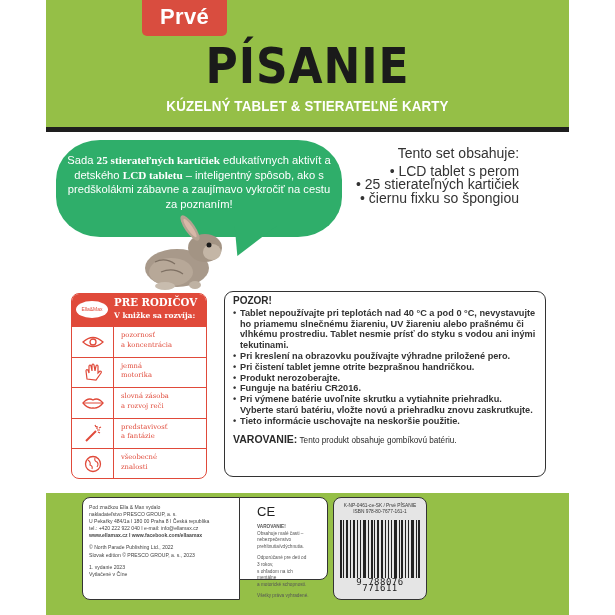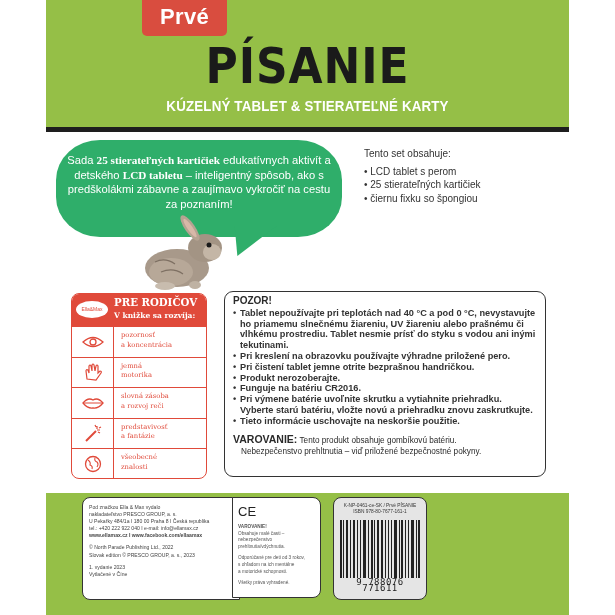--- a/index.html
+++ b/index.html
@@ -16,21 +16,21 @@
               font-size: 15.5px; letter-spacing: 0.2px; transform: scaleX(0.86); }
 
   .bubble { position: absolute; left: 56px; top: 140px; width: 286px; height: 97px; background: #2fae6a; border-radius: 44px / 40px;
             color: #fff; font-size: 11.2px; line-height: 14.5px; text-align: center; padding: 13px 10px 0 10px; }
   .bubble b { font-weight: bold; font-family: Liberation Serif, serif; }
   .bubble-tail { position: absolute; left: 232px; top: 226px; width: 0; height: 0; border-left: 8px solid transparent;
                  border-right: 34px solid transparent; border-top: 30px solid #2fae6a; transform: skewX(-10deg); }
 
   .bunny { position: absolute; left: 135px; top: 212px; width: 100px; height: 80px; }
 
-  .contents { position: absolute; left: 364px; top: 147px; font-size: 10px; line-height: 13.5px; color: #333; }
+  .contents { position: absolute; left: 356px; top: 147px; font-size: 14px; line-height: 13.5px; color: #333; text-align: right; }
   .contents .head { margin-bottom: 4px; }
 
   .parents { position: absolute; left: 71px; top: 293px; width: 136px; height: 186px; border: 1.5px solid #e04a3a; border-radius: 8px; overflow: hidden; background: #fff; }
   .parents-head { position: absolute; left: 0; top: 0; width: 100%; height: 32px; background: #e04a3a; }
   .logo { position: absolute; left: 4px; top: 7px; width: 32px; height: 17px; background: #fff; border-radius: 50%; font-size: 5px;
           color: #e04a3a; text-align: center; line-height: 17px; }
   .parents-title { position: absolute; left: 42px; top: 2px; color: #fff; font-family: "DejaVu Serif", serif; font-weight: bold;
                    font-size: 10.2px; white-space: nowrap; text-align: right; }
   .parents-sub { position: absolute; left: 42px; top: 17px; color: #fff; font-family: "DejaVu Serif", serif; font-weight: bold;
                  font-size: 7.5px; white-space: nowrap; }
@@ -46,22 +46,22 @@
   .warn li { padding-left: 7px; text-indent: -7px; font-weight: bold; color: #333; }
   .warn li::before { content: "•"; display: inline-block; width: 7px; text-indent: 0; }
   .warn .v { margin-top: 7px; font-size: 8.2px; line-height: 11px; }
   .warn .v b { font-size: 10.5px; font-weight: bold; }
   .warn .v .l2 { padding-left: 8px; display: block; }
 
   .footer { position: absolute; left: 46px; top: 493px; width: 523px; height: 122px; background: #95bf47; }
   .pub { position: absolute; left: 82px; top: 497px; width: 158px; height: 103px; background: #fff; border: 1.5px solid #333;
          border-radius: 8px 0 0 8px; padding: 6px 6px; font-size: 5.1px; line-height: 7.1px; color: #444; }
   .pub p { margin-bottom: 5px; }
-  .ce { position: absolute; left: 232px; top: 497px; width: 89px; height: 101px; background: #fff; border: 1.5px solid #333;
-        border-radius: 0 8px 8px 0; padding: 6px 5px; font-size: 4.7px; line-height: 6.6px; color: #555; }
+  .ce { position: absolute; left: 239px; top: 497px; width: 89px; height: 83px; background: #fff; border: 1.5px solid #333;
+        border-radius: 0 8px 8px 0; padding: 6px 17px; font-size: 4.7px; line-height: 6.6px; color: #555; }
   .ce .mark { font-size: 13px; color: #222; font-weight: normal; line-height: 16px; margin-bottom: 4px; }
   .ce p { margin-bottom: 5px; }
   .barcode { position: absolute; left: 333px; top: 497px; width: 94px; height: 103px; background: #e5e5e5; border: 1.5px solid #333; border-radius: 8px;
              padding: 5px 4px; text-align: center; font-size: 4.8px; line-height: 6.3px; color: #333; }
   .bars { margin: 4px auto 0 auto; width: 80px; height: 58px; display: flex; align-items: stretch; justify-content: space-between; }
   .bars span { background: #222; }
   .bc-num { font-family: "DejaVu Sans Mono", monospace; font-size: 9px; letter-spacing: 0.5px; color: #222; margin-top: 1px; }
 </style>
 </head>
 <body>
@@ -170,21 +170,20 @@
     <li>Tablet nepoužívajte pri teplotách nad 40 °C a pod 0 °C, nevystavujte ho priamemu slnečnému žiareniu, UV žiareniu alebo prašnému či vlhkému prostrediu. Tablet nesmie prísť do styku s vodou ani inými tekutinami.</li>
     <li>Pri kreslení na obrazovku používajte výhradne priložené pero.</li>
     <li>Pri čistení tablet jemne otrite bezprašnou handričkou.</li>
     <li>Produkt nerozoberajte.</li>
     <li>Funguje na batériu CR2016.</li>
     <li>Pri výmene batérie uvoľnite skrutku a vytiahnite priehradku. Vyberte starú batériu, vložte novú a priehradku znovu zaskrutkujte.</li>
     <li>Tieto informácie uschovajte na neskoršie použitie.</li>
   </ul>
   <div class="v">
     <b>VAROVANIE:</b><span> Tento produkt obsahuje gombíkovú batériu.</span>
-    <span class="l2">Nebezpečenstvo prehltnutia – viď priložené bezpečnostné pokyny.</span>
   </div>
 </div>
 
 <div class="footer"></div>
 
 <div class="pub">
   <p><span>Pod značkou Ella &amp; Max vydalo</span><br><span>nakladateľstvo PRESCO GROUP, a. s.</span><br><span>U Pekařky 484/1a I 180 00 Praha 8 I Česká republika</span><br><span>tel.: +420 222 922 040 I e-mail: info@ellamax.cz</span><br><span style="font-weight:bold">www.ellamax.cz I www.facebook.com/ellaamax</span></p>
   <p><span>© North Parade Publishing Ltd., 2022</span><br><span>Slovak edition © PRESCO GROUP, a. s., 2023</span></p>
   <p><span>1. vydanie 2023</span><br><span>Vytlačené v Číne</span></p>
 </div>

